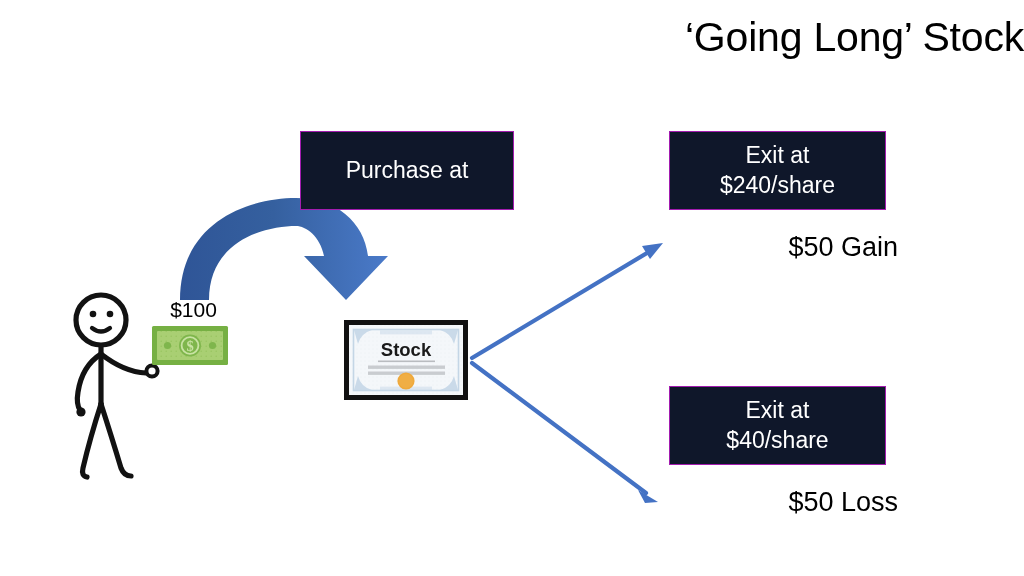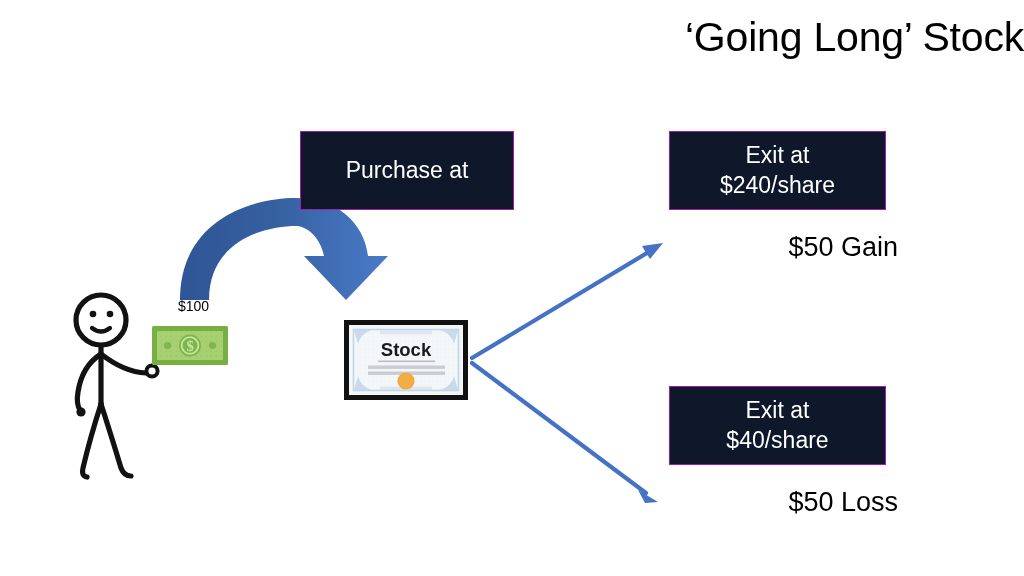--- a/index.html
+++ b/index.html
@@ -73,21 +73,21 @@
   #label-gain { left: 658px; top: 232px; }
   #label-loss { left: 658px; top: 487px; }
 
   
   #label-money {
     position: absolute;
     left: 146px;
     top: 298px;
     width: 95px;
     text-align: center;
-    font-size: 14px;
+    font-size: 21px;
     font-weight: 400;
     color: #000000;
     white-space: pre;
   }
 
   
   .art {
     position: absolute;
     left: 0; top: 0;
     width: 1024px;

